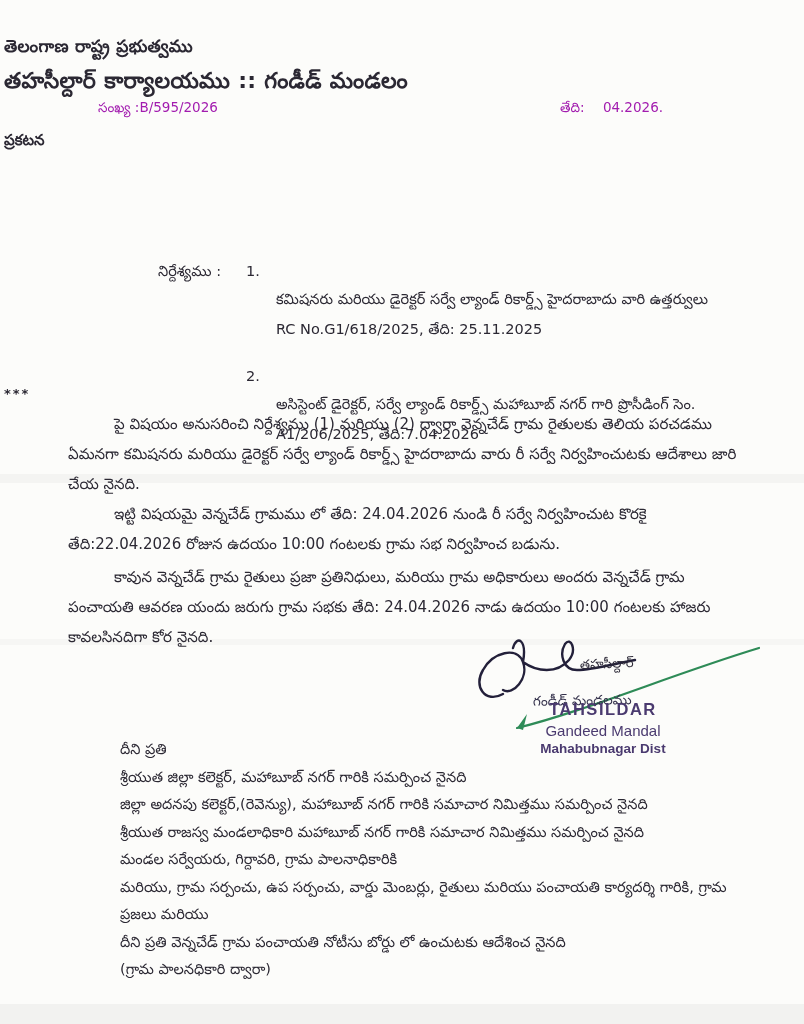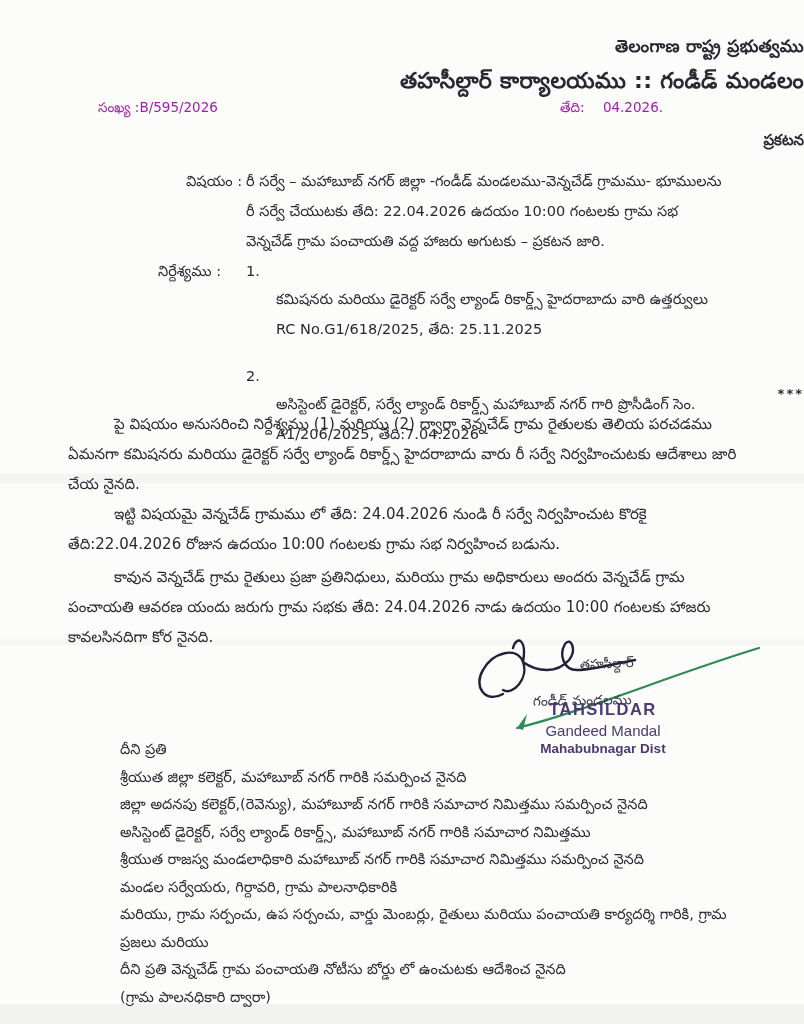--- a/index.html
+++ b/index.html
@@ -12,21 +12,21 @@
     position:relative;width:804px;height:1024px;overflow:hidden;
     background:var(--paper,#fcfcfa);
     color:var(--ink,#2b2833);
   }
   
   .scan-band{position:absolute;left:0;right:0;pointer-events:none;}
   .band-1{top:474px;height:9px;background:rgba(60,60,60,0.04);}
   .band-2{top:639px;height:6px;background:rgba(60,60,60,0.03);}
   .band-3{top:1004px;height:20px;background:rgba(60,60,60,0.05);}
 
-  .centered{left:4px;right:0;text-align:right;}
+  .centered{left:4px;right:0;text-align:left;}
   .title-1{position:absolute;top:36px;font-size:17px;font-weight:bold;letter-spacing:.3px;}
   .title-2{position:absolute;top:68px;font-size:22px;font-weight:bold;letter-spacing:.3px;}
 
   .meta-row{
     position:absolute;top:99px;left:98px;right:60px;
     display:flex;justify-content:space-between;
     font-size:13.5px;color:#a21caf;
   }
   .date-group{position:absolute;left:462px;top:0;}
   .date-group .lbl{margin-right:14px;}
@@ -103,24 +103,20 @@
       <span>:B/595/2026</span>
     </div>
     <div class="date-group">
       <span class="lbl">తేది:</span>
       <span>04.2026.</span>
     </div>
   </div>
 
   <div class="prakatana centered">ప్రకటన</div>
 
-  <div class="subject-row">
-    <div class="subject-label">విషయం :</div>
-    <div class="subject-text">రీ సర్వే – మహాబూబ్ నగర్ జిల్లా -గండీడ్ మండలము-వెన్నచేడ్ గ్రామము- భూములను రీ సర్వే చేయుటకు తేది: 22.04.2026 ఉదయం 10:00 గంటలకు గ్రామ సభ వెన్నచేడ్ గ్రామ పంచాయతి వద్ద హాజరు అగుటకు – ప్రకటన జారి.</div>
-  </div>
 
   <div class="refs">
     <div class="ref-row">
       <div class="ref-label">నిర్దేశ్యము :</div>
       <div class="ref-num">1.</div>
       <div class="ref-text">కమిషనరు మరియు డైరెక్టర్ సర్వే ల్యాండ్ రికార్డ్స్ హైదరాబాదు వారి ఉత్తర్వులు RC No.G1/618/2025, తేది: 25.11.2025</div>
     </div>
     <div class="ref-row">
       <div class="ref-label"></div>
       <div class="ref-num">2.</div>
@@ -148,21 +144,20 @@
       <div class="stamp-line-1">TAHSILDAR</div>
       <div class="stamp-line-2">Gandeed Mandal</div>
       <div class="stamp-line-3">Mahabubnagar Dist</div>
     </div>
   </div>
 
   <div class="copies">
     <div class="heading">దీని ప్రతి</div>
     <div>శ్రీయుత జిల్లా కలెక్టర్, మహాబూబ్ నగర్ గారికి సమర్పించ నైనది</div>
     <div>జిల్లా అదనపు కలెక్టర్,(రెవెన్యు), మహాబూబ్ నగర్ గారికి సమాచార నిమిత్తము సమర్పించ నైనది</div>
-    <div>అసిస్టెంట్ డైరెక్టర్, సర్వే ల్యాండ్ రికార్డ్స్, మహాబూబ్ నగర్ గారికి సమాచార నిమిత్తము</div>
     <div>శ్రీయుత రాజస్వ మండలాధికారి మహాబూబ్ నగర్ గారికి సమాచార నిమిత్తము సమర్పించ నైనది</div>
     <div>మండల సర్వేయరు, గిర్దావరి, గ్రామ పాలనాధికారికి</div>
     <div>మరియు, గ్రామ సర్పంచు, ఉప సర్పంచు, వార్డు మెంబర్లు, రైతులు మరియు పంచాయతి కార్యదర్శి గారికి, గ్రామ ప్రజలు మరియు</div>
     <div>దీని ప్రతి వెన్నచేడ్ గ్రామ పంచాయతి నోటీసు బోర్డు లో ఉంచుటకు ఆదేశించ నైనది</div>
     <div class="closing-note">(గ్రామ పాలనధికారి ద్వారా)</div>
   </div>
 
 </div>
 
 </body></html>

